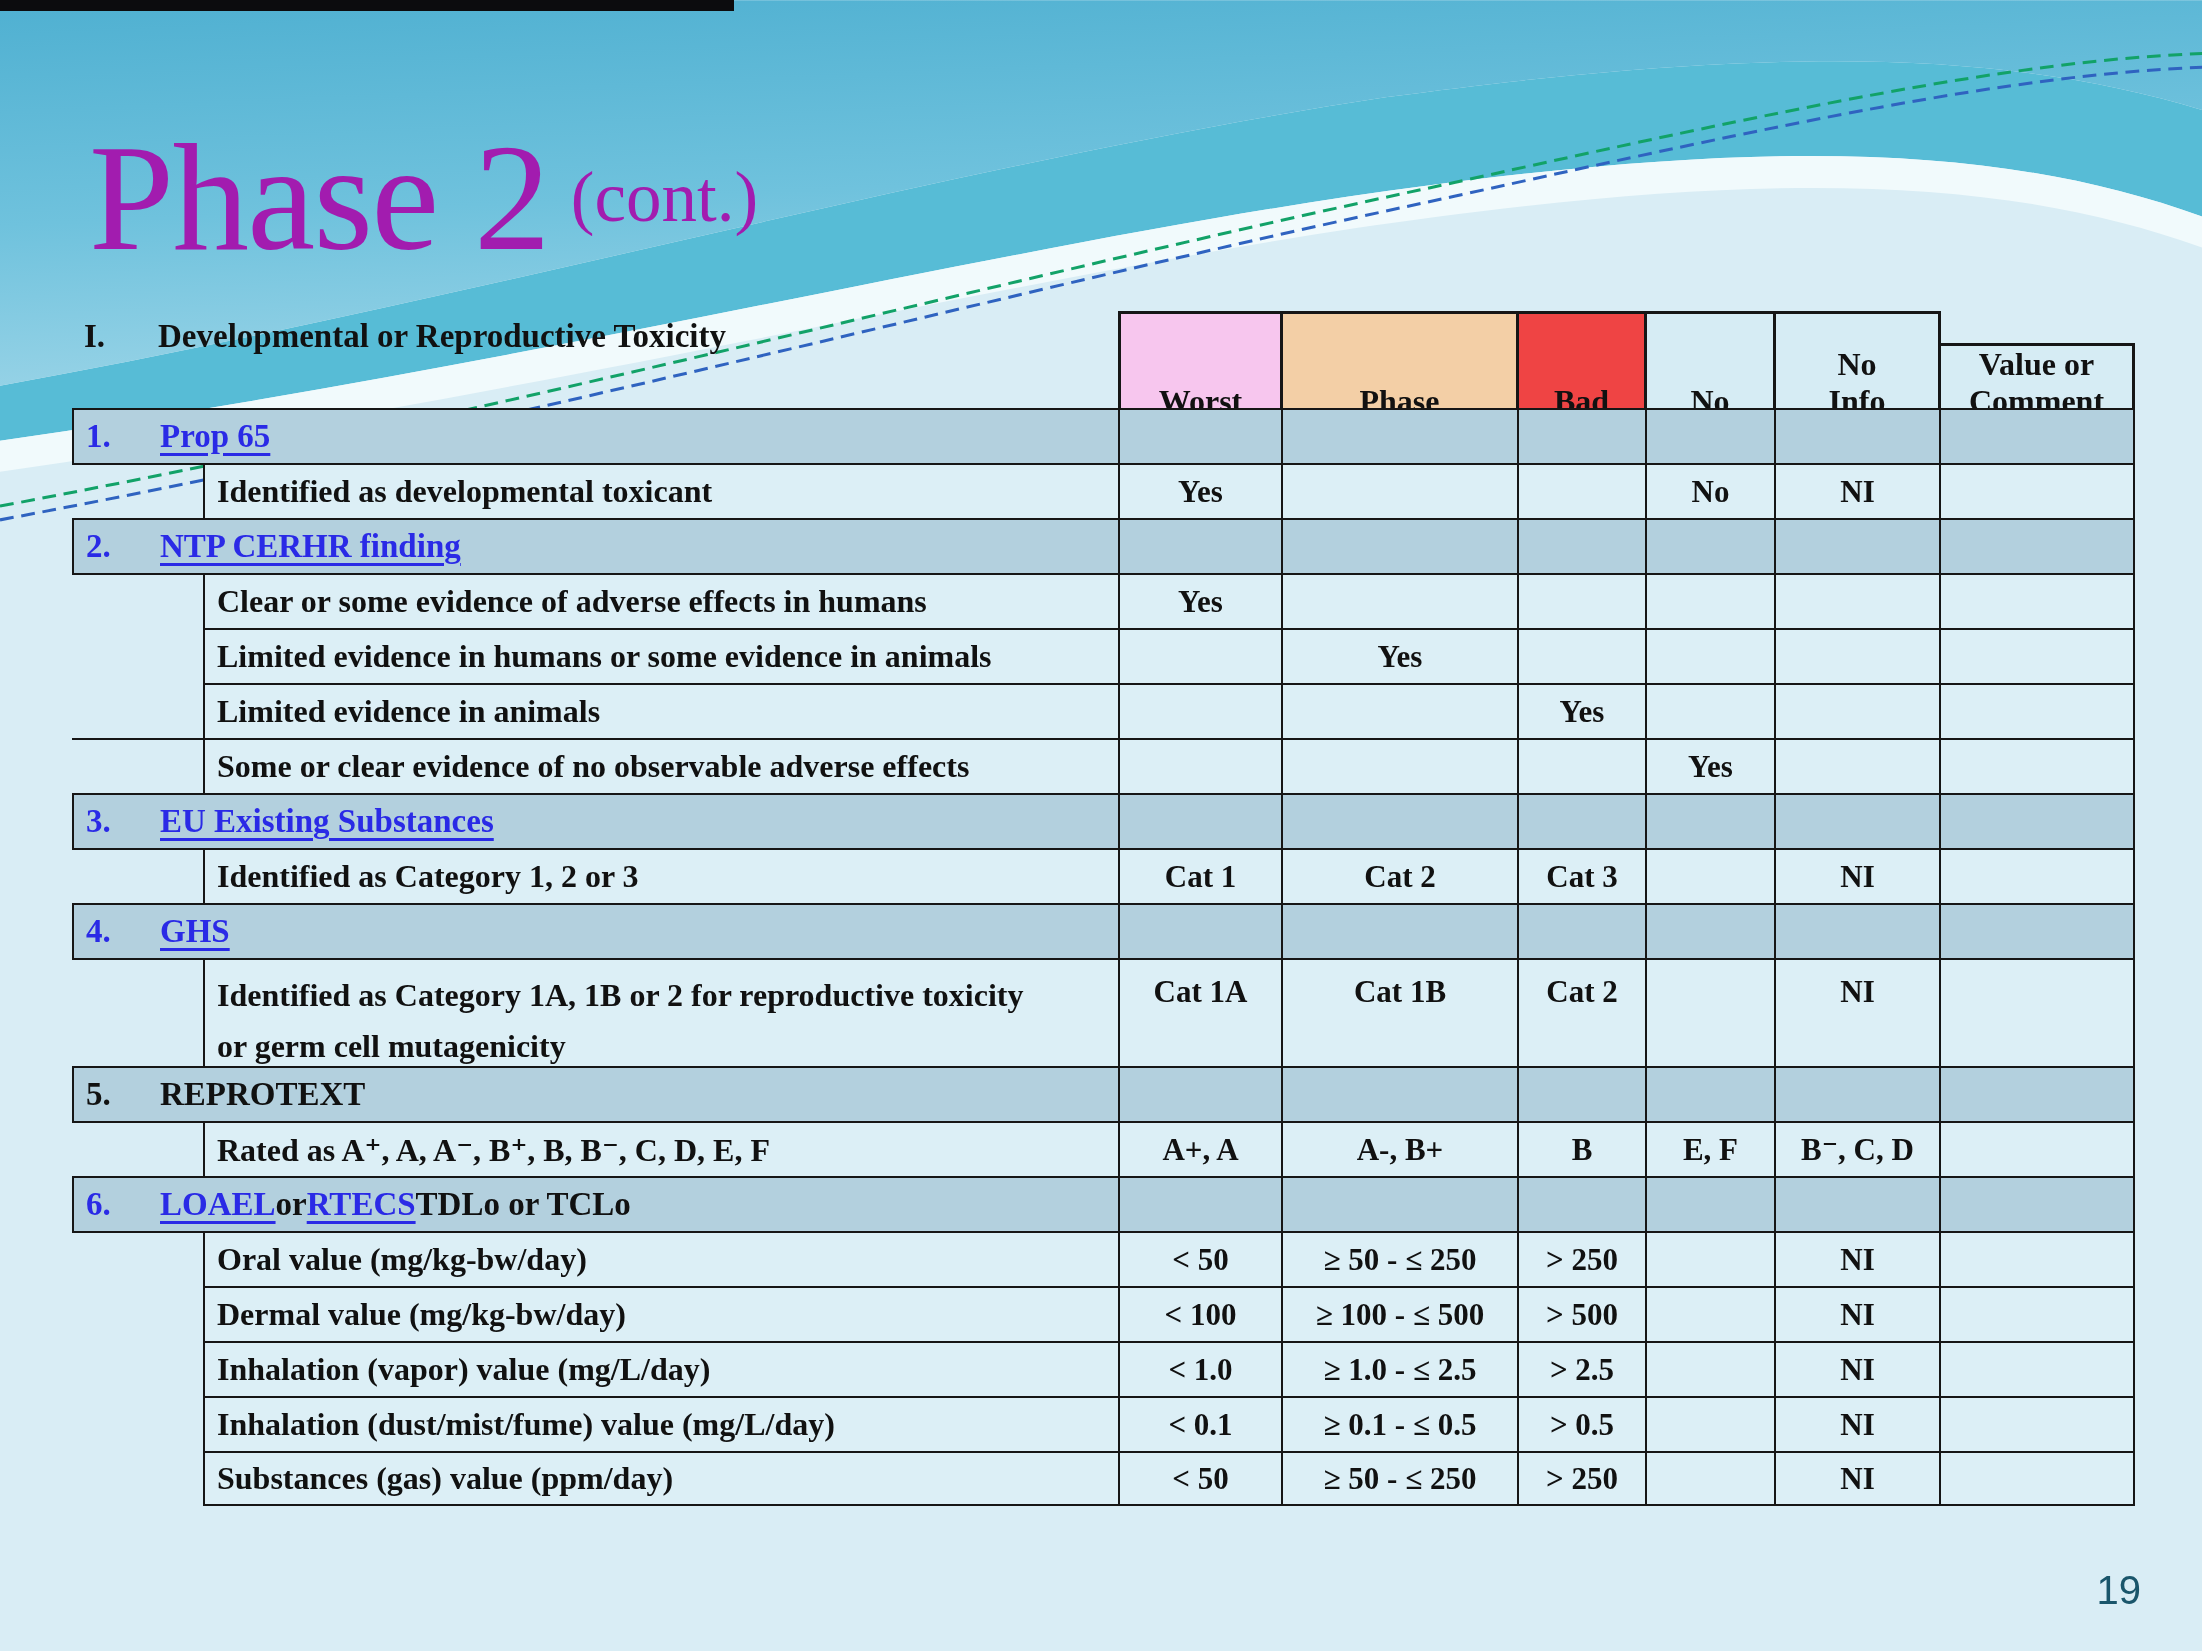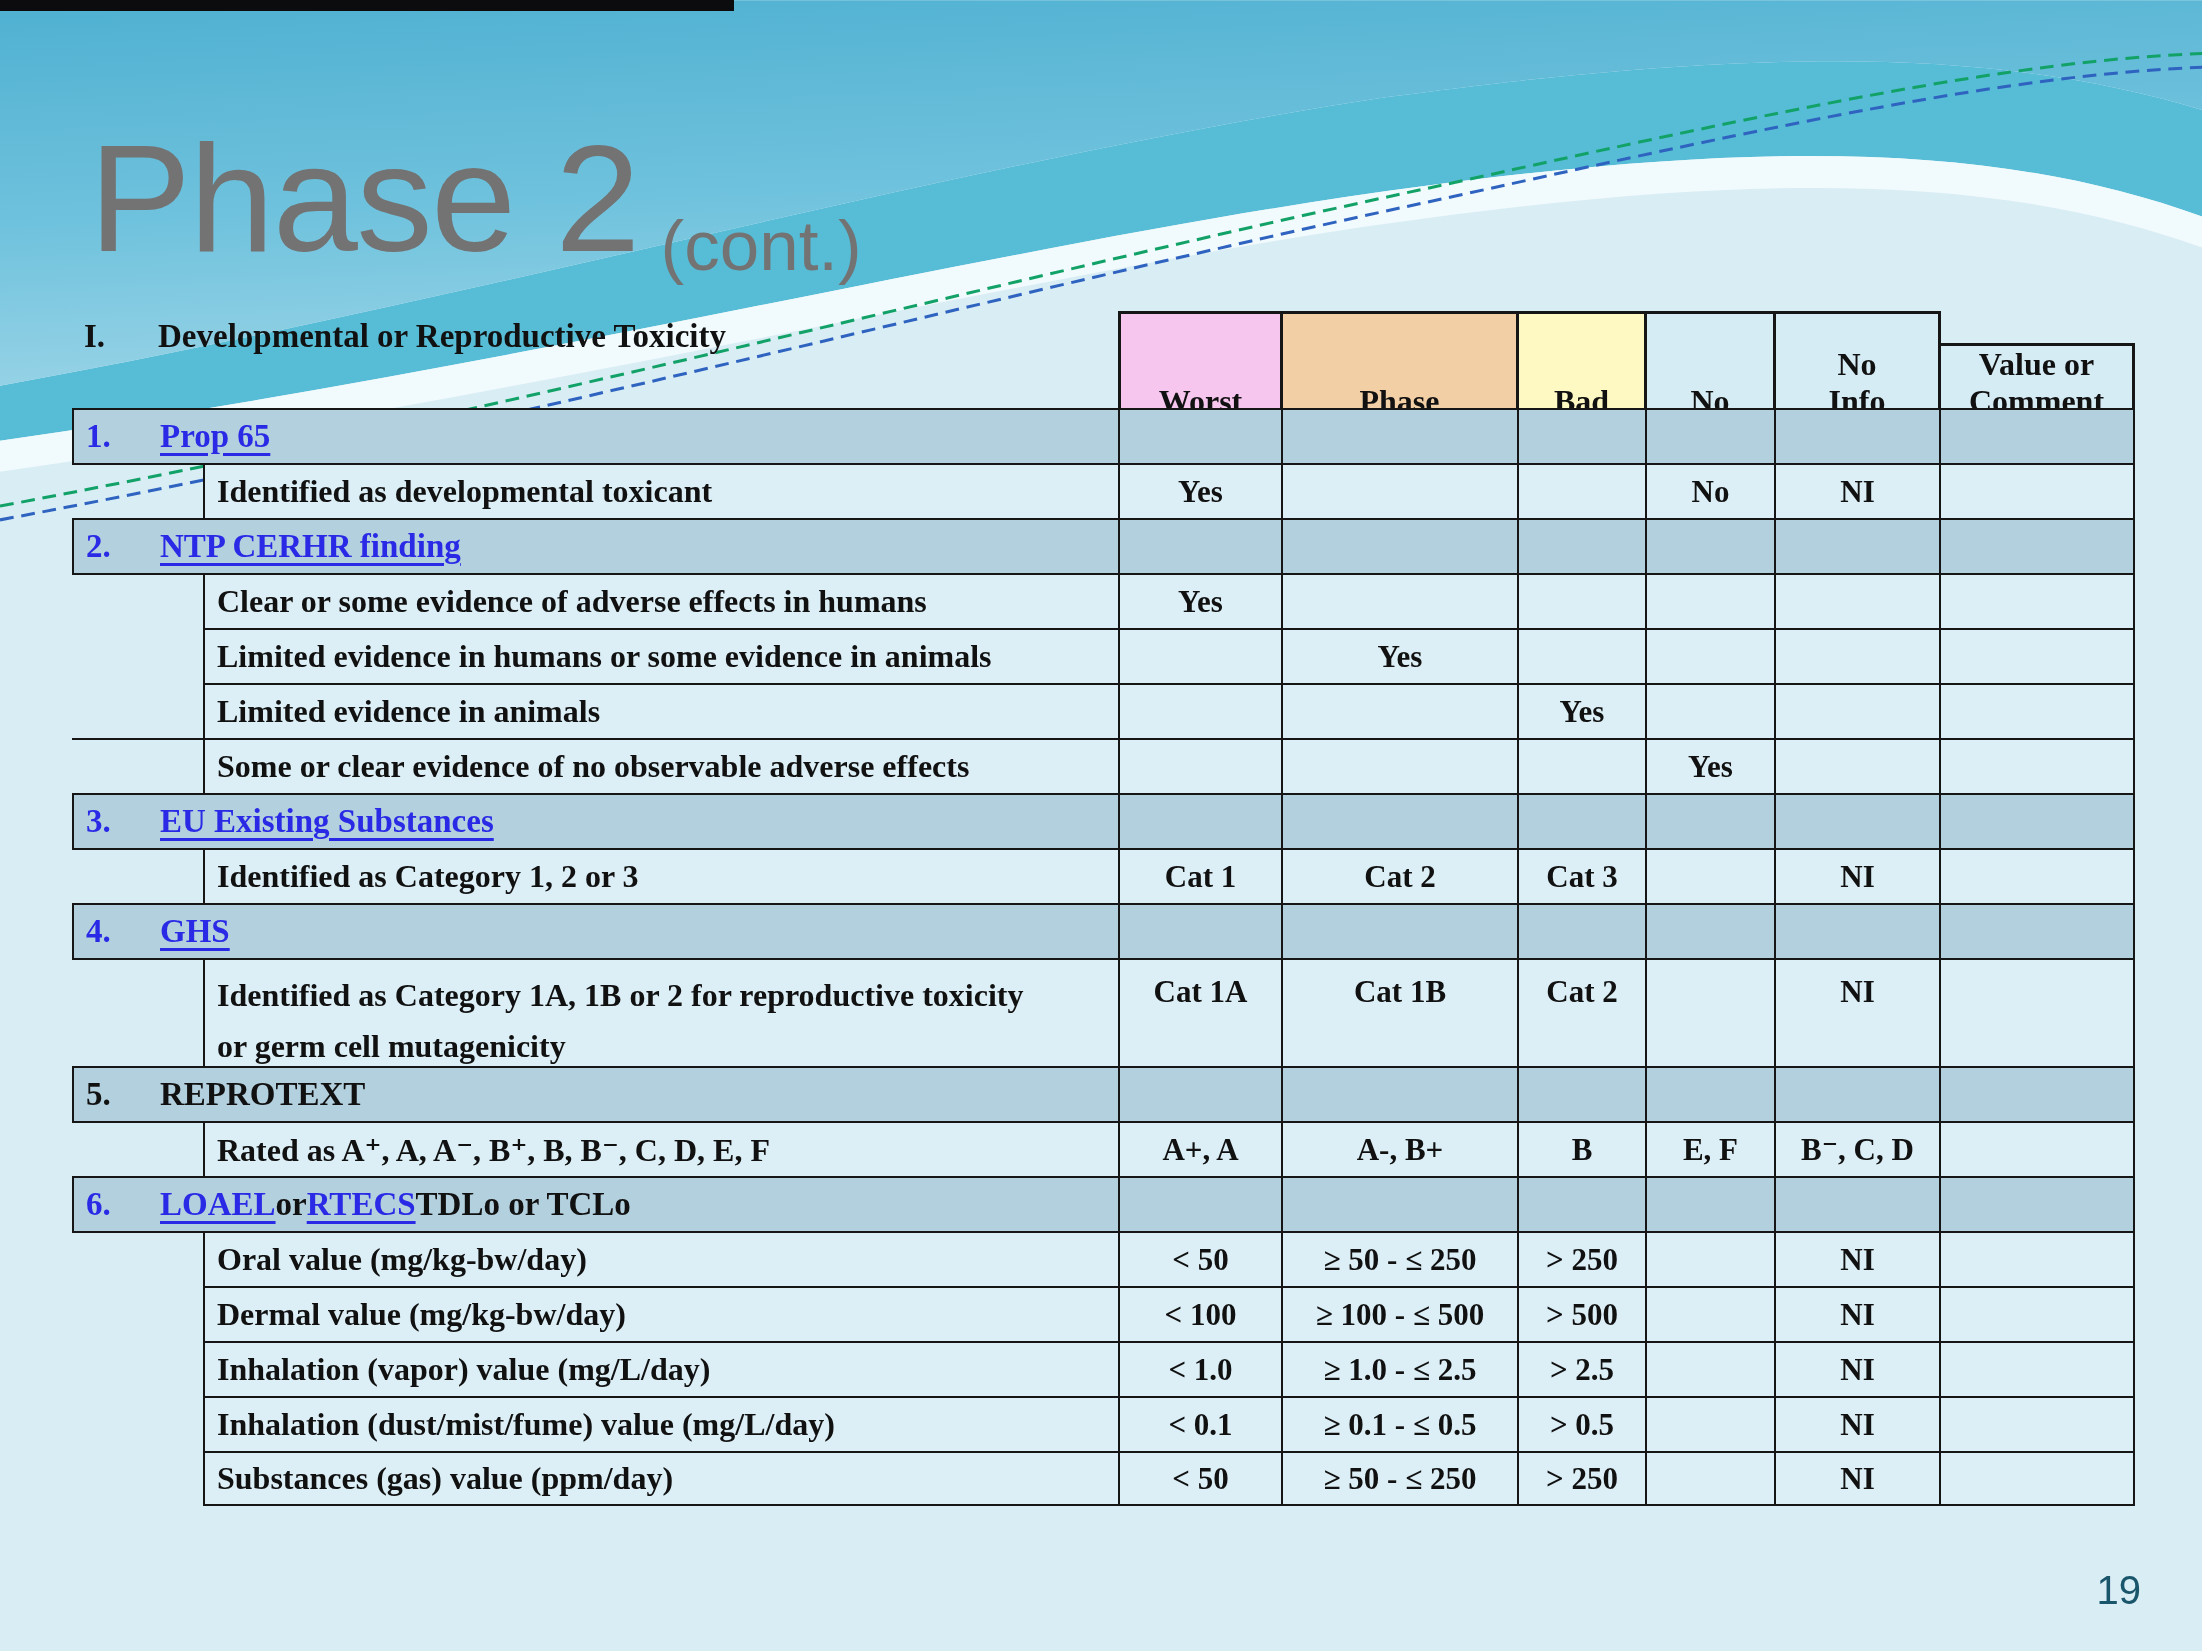--- a/index.html
+++ b/index.html
@@ -1,21 +1,21 @@
 <!DOCTYPE html>
 <html style="font-size:13.8px"><head>
 <meta charset="utf-8">
 <style>
   html,body{margin:0;padding:0;}
   .slide{position:relative;width:2203px;height:1652px;background:#d9edf5;overflow:hidden;
          font-family:"Liberation Serif","DejaVu Serif",serif;color:#111;}
   svg.deco{position:absolute;left:0;top:0;pointer-events:none;}
   .topbar{position:absolute;left:0;top:0;width:734px;height:11.2px;background:#0c0c0e;}
-  .title{position:absolute;left:89px;top:110px;display:flex;align-items:flex-end;
-         font-family:Liberation Sans, sans-serif;color:#737373;z-index:3;}
+  .title{position:absolute;left:89px;top:110px;display:flex;align-items:center;
+         font-family:Liberation Serif, serif;color:#a21caf;z-index:3;}
   .t1{font-size:153px;font-weight:500;letter-spacing:-1.7px;}
   .t2{font-size:71px;font-weight:400;margin-left:22px;}
   .pagenum{position:absolute;right:62px;top:1568px;font-size:40px;color:#1a566b;
            font-family:"Liberation Sans","DejaVu Sans",sans-serif;}
 
   .tbl{position:absolute;left:72px;top:311px;width:2064px;z-index:2;}
   .grid-row{display:grid;grid-template-columns:131px 915px 165px 236px 128px 129px 165px 194px;}
   .header{height:97px;}
   .r{height:55px;}
   .r.tall{height:108px;}
@@ -76,21 +76,21 @@
   </div>
 
   <div class="tbl">
     <div class="grid-row header" id="header-row">
       <div class="hlabel">
         <span class="num">I.</span>
         <span>Developmental or Reproductive Toxicity</span>
       </div>
     <div class="hcell c0" style="background: rgb(247, 198, 238);">Worst</div>
         <div class="hcell" style="background: rgb(243, 207, 166);">Phase</div>
-        <div class="hcell" style="background: #fef9c3;">Bad</div>
+        <div class="hcell" style="background: #ef4444;">Bad</div>
         <div class="hcell" style="background: rgb(214, 236, 244);">No</div>
         <div class="hcell" style="background: rgb(214, 236, 244);">No
 Info</div>
         <div class="hcell" style="background: rgb(214, 236, 244); margin-top: 32px;">Value or
 Comment</div>
       </div>
     <div id="rows">
         <div class="grid-row r section">
           <div class="slabel">
             <span class="num bl">1.</span>

